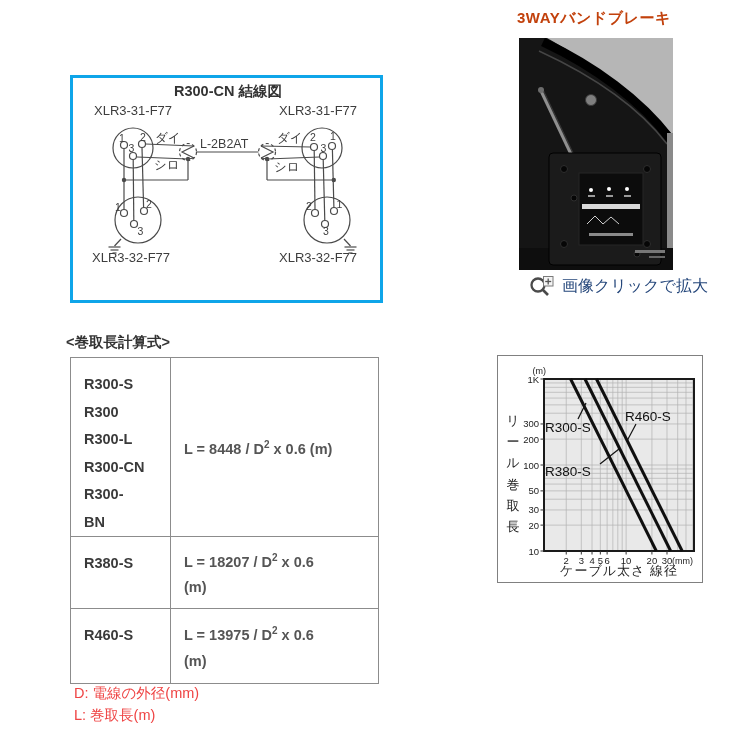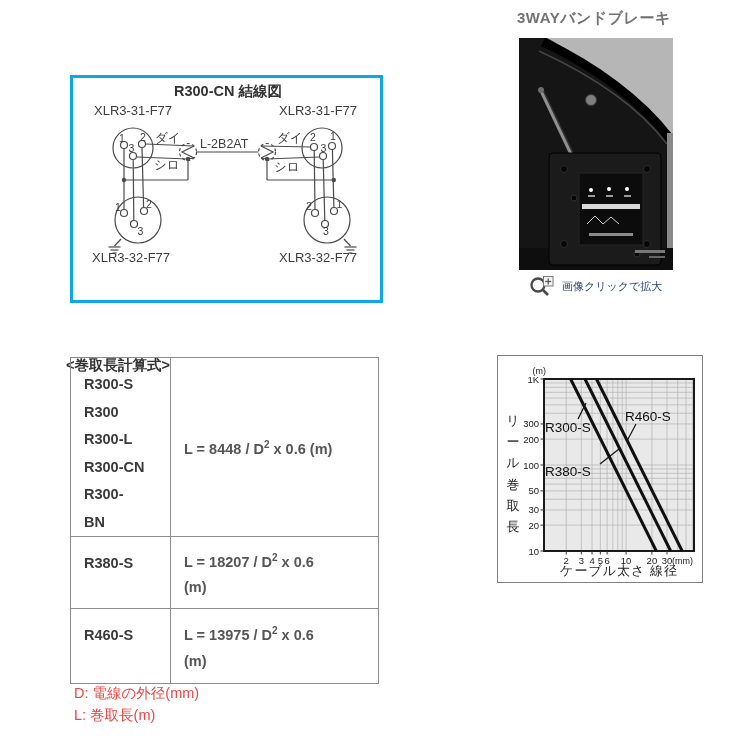--- a/index.html
+++ b/index.html
@@ -5,27 +5,27 @@
   * { margin:0; padding:0; box-sizing:border-box; }
   html,body { width:751px; height:751px; background:#ffffff;
     font-family:"Liberation Sans","DejaVu Sans",sans-serif; color:#3d3d3d; }
   .abs { position:absolute; }
 
   
   #wiring-box { left:70px; top:75px; width:313px; height:228px; border:3px solid #0ea5e9; }
   #wiring-box svg { display:block; }
 
   
-  #brake-heading { left:517px; top:9px; font-size:15px; font-weight:bold; color:#737373; letter-spacing:.5px; }
+  #brake-heading { left:517px; top:9px; font-size:15px; font-weight:bold; color:#c2410c; letter-spacing:.5px; }
   #brake-photo { left:519px; top:38px; width:154px; height:232px; cursor:pointer; }
   #zoom-row { left:528px; top:274px; display:flex; align-items:center; }
-  #zoom-link { font-size:11px; color:#25477b; margin-left:7px; cursor:pointer; }
+  #zoom-link { font-size:16px; color:#25477b; margin-left:7px; cursor:pointer; }
 
   
-  #calc-heading { left:66px; top:333px; font-size:14.5px; font-weight:bold; color:#333;margin-top:23px; }
+  #calc-heading { left:66px; top:333px; font-size:14.5px; font-weight:bold; color:#333; }
   #calc-table { left:70px; top:357px; border-collapse:collapse; table-layout:fixed; }
   #calc-table td { border:1px solid #8c8c8c; font-size:14.5px; }
   #calc-table td.models { width:100px; vertical-align:top; padding:13px 0 0 13px;
     font-weight:bold; color:#3a3a3a; line-height:27.5px; }
   #calc-table td.formula { width:208px; vertical-align:middle; padding-left:13px;
     color:#555; line-height:26px;font-weight:bold; }
   #calc-table td.formula sup { font-size:10px; }
   .note { left:74px; font-size:14.5px; color:#ef4444; }
   #note-d { top:684px; }
   #note-l { top:706px; }

